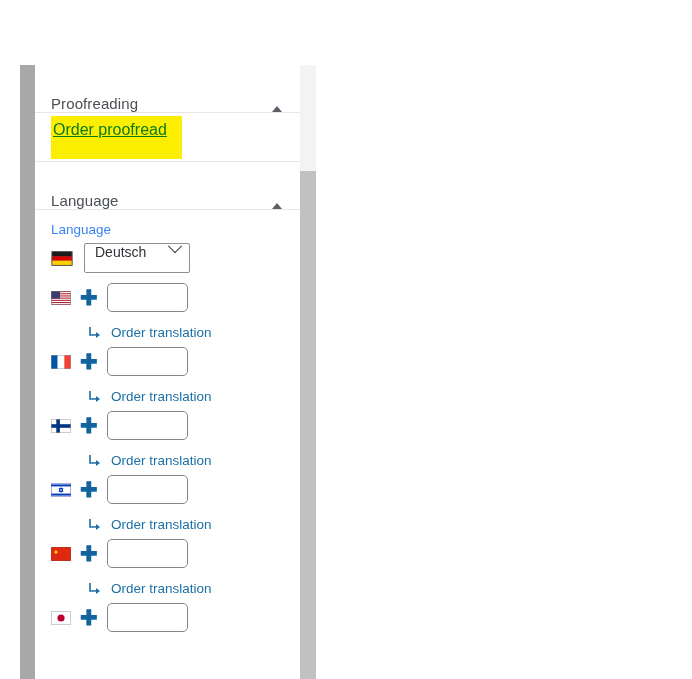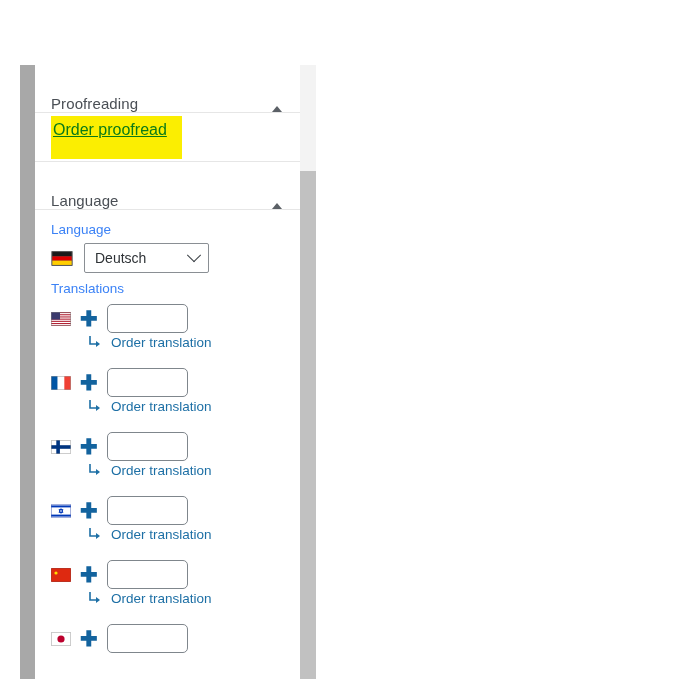--- a/index.html
+++ b/index.html
@@ -154,27 +154,27 @@
     margin: 2px 0 6px 0;
   }
   .lang-select-row {
     display: flex;
     align-items: center;
     gap: 11px;
     margin-bottom: 8px;
   }
   .select-box {
     box-sizing: border-box;
-    width: 125px;
+    width: 106px;
     height: 30px;
     border: 1px solid #8a8f94;
     border-radius: 2px;
     background: #ffffff;
     display: flex;
-    align-items: center;
+    align-items: flex-start;
     justify-content: space-between;
     padding: 0 9px 0 10px;
     font-size: 14px;
     color: #2e3236;
     cursor: pointer;
   }
   .chev {
     width: 9px; height: 9px;
     border-right: 1.6px solid #3a3f44;
     border-bottom: 1.6px solid #3a3f44;
@@ -205,21 +205,21 @@
     border: 1px solid #7f868c;
     border-radius: 5px;
     background: #ffffff;
     outline: none;
     font-size: 13px;
     padding: 0 6px;
     font-family: "Liberation Sans", sans-serif;
   }
   .order-row {
     display: flex;
-    align-items: flex-start;
+    align-items: flex-end;
     gap: 9px;
     padding-left: 37px;
     height: 26px;
   }
   .order-link {
     font-size: 13.5px;
     color: #1d6fa5;
     cursor: pointer;
     text-decoration: none;
   }
@@ -289,21 +289,20 @@
             <rect x="1" y="1" width="18" height="4" fill="#1a1a1a"></rect>
             <rect x="1" y="5" width="18" height="4" fill="#dd0000"></rect>
             <rect x="1" y="9" width="18" height="4" fill="#ffce00"></rect>
           </svg>
           <div class="select-box">
             <span>Deutsch</span>
             <span class="chev"></span>
           </div>
         </div>
 
-        <div class="field-label">Translations</div>
 
         <div class="trans-rows">
 
           <div class="trans-row">
             <svg class="flag" viewBox="0 0 20 14">
               <rect width="20" height="14" fill="#b22234"></rect>
               <rect y="1.1" width="20" height="1.1" fill="#fff"></rect>
               <rect y="3.3" width="20" height="1.1" fill="#fff"></rect>
               <rect y="5.5" width="20" height="1.1" fill="#fff"></rect>
               <rect y="7.7" width="20" height="1.1" fill="#fff"></rect>

